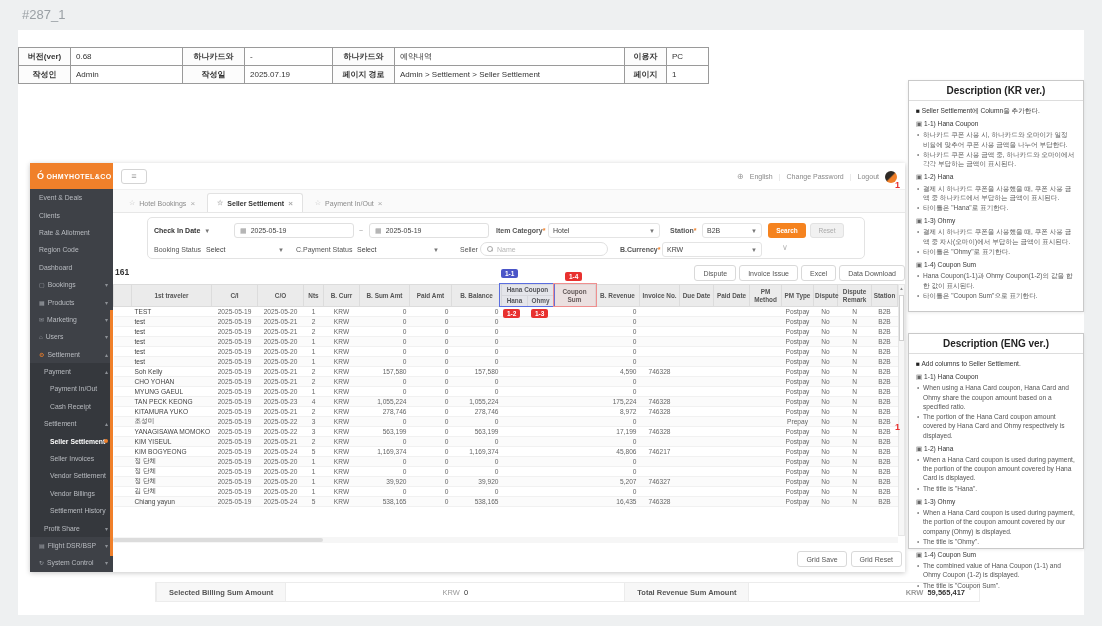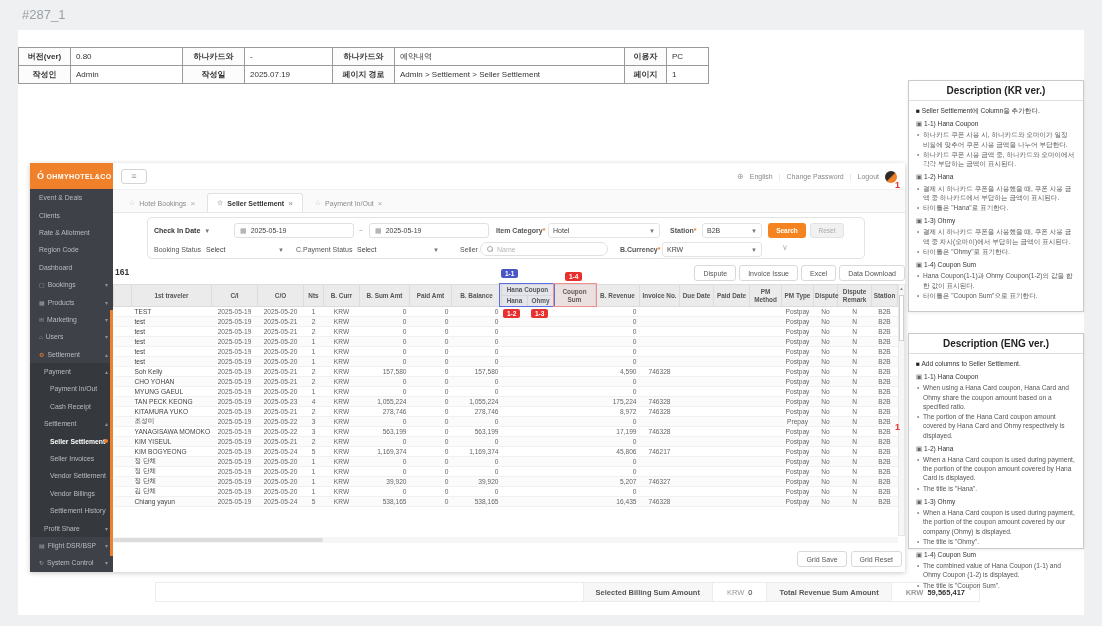--- a/index.html
+++ b/index.html
@@ -99,21 +99,21 @@
   
   .vscroll { position:absolute; right:0; top:121px; width:7px; height:252px; background:#f6f6f6; border:1px solid #e7e7e7; }
   .vscroll .up { display:block; text-align:center; font-size:4.5px; color:#888; line-height:8px; }
   .vscroll .thumb { position:absolute; left:0; top:10px; width:5px; height:46px; background:#fff; border:1px solid #cfcfcf; }
   .hscroll { position:absolute; left:0; top:374px; width:785px; height:6px; background:#f6f6f6; }
   .hscroll .thumb { position:absolute; left:0; top:1px; width:210px; height:4px; background:#dcdcdc; border-radius:2px; }
 
   .grid-actions { position:absolute; right:3px; top:388px; display:flex; gap:4px; }
 
   
-  .summary-bar { position:absolute; left:137px; top:552px; width:825px; height:20px; background:#fff; border:1px solid #ececec; display:flex; justify-content:flex-end; align-items:stretch; font-size:7.5px; }
+  .summary-bar { position:absolute; left:137px; top:552px; width:825px; height:20px; background:#fff; border:1px solid #ececec; display:flex; justify-content:space-between; align-items:stretch; font-size:7.5px; }
   .sum-label { background:#f7f7f7; border-left:1px solid #ececec; border-right:1px solid #ececec; color:#555; font-weight:bold; display:flex; align-items:center; padding:0 12px; }
   .sum-value { display:flex; align-items:center; gap:4px; padding:0 14px; color:#333; }
   .sum-value .cur { color:#9a9a9a; }
   .sum-value.total { font-weight:bold; }
 
   
   .desc-panel { position:absolute; left:890px; width:176px; background:#fff; border:1px solid #c9c9c9; box-shadow:0 1px 3px rgba(0,0,0,.08); }
   .desc-kr { top:50px; height:232px; }
   .desc-eng { top:303px; height:216px; }
   .desc-title { font-size:10px; font-weight:bold; color:#222; text-align:center; padding:4px 0; border-bottom:1px solid #ddd; }
@@ -142,21 +142,21 @@
           <col>
           <col>
           <col>
           <col>
           <col>
           <col>
         </colgroup>
       <tbody>
           <tr>
             <td class="dh-label">버전(ver)</td>
-            <td class="dh-value">0.80</td>
+            <td class="dh-value">0.68</td>
             <td class="dh-label">하나카드와</td>
             <td class="dh-value">-</td>
             <td class="dh-label">하나카드와</td>
             <td class="dh-value">예약내역</td>
             <td class="dh-label">이용자</td>
             <td class="dh-value">PC</td>
           </tr>
           <tr>
             <td class="dh-label">작성인</td>
             <td class="dh-value">Admin</td>

